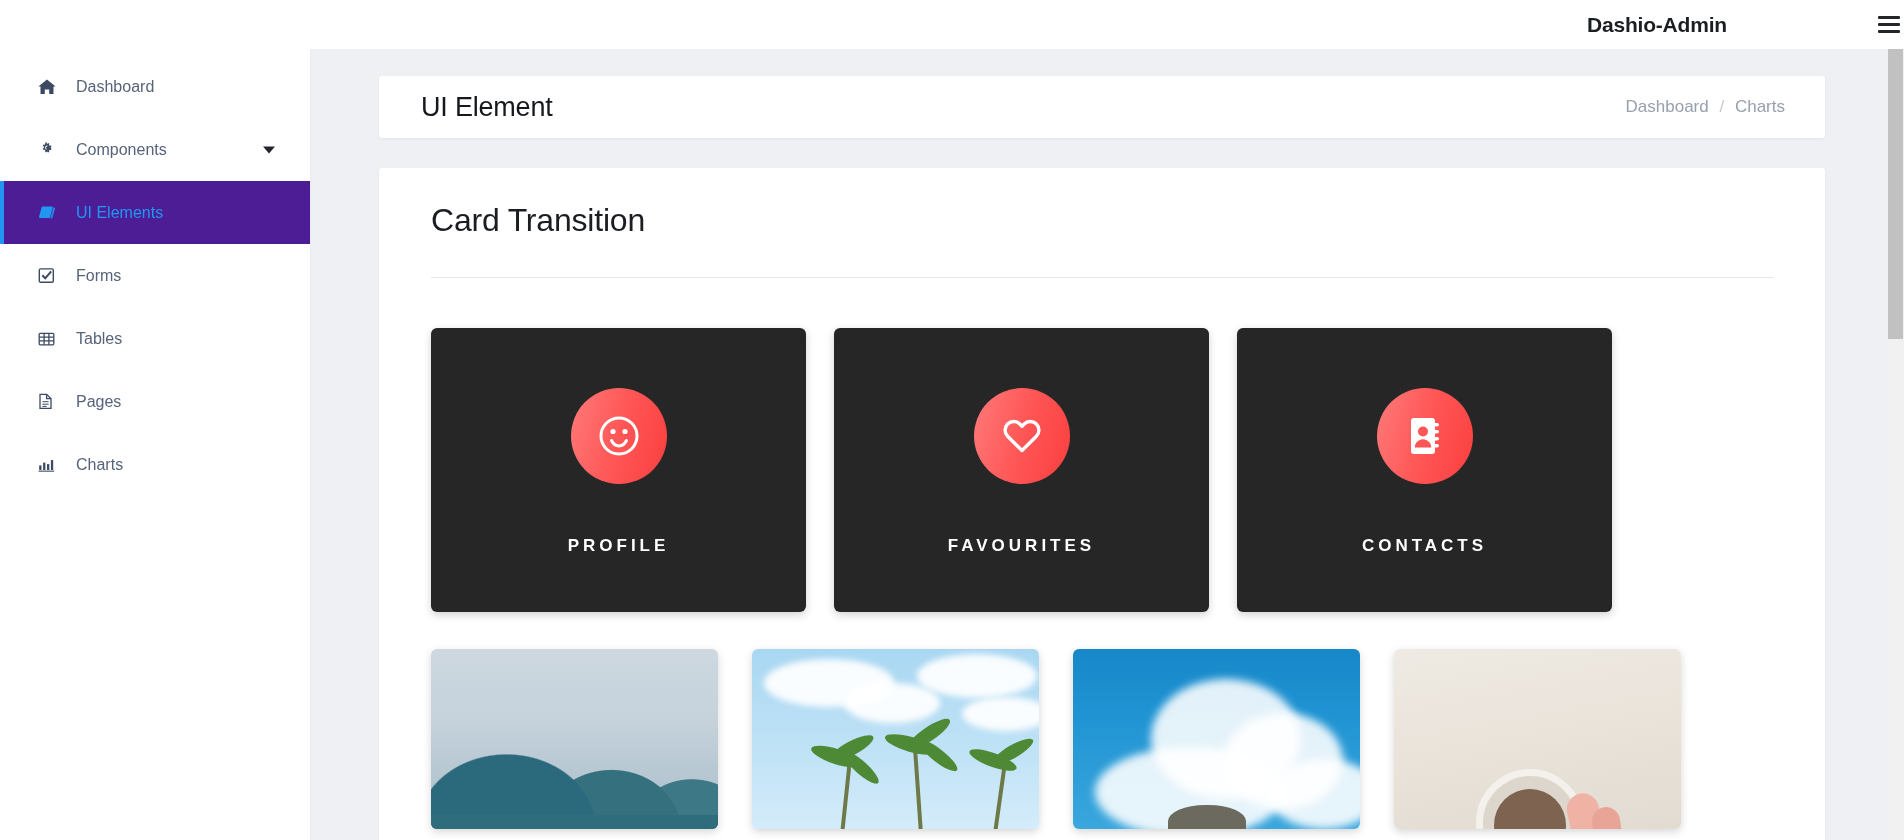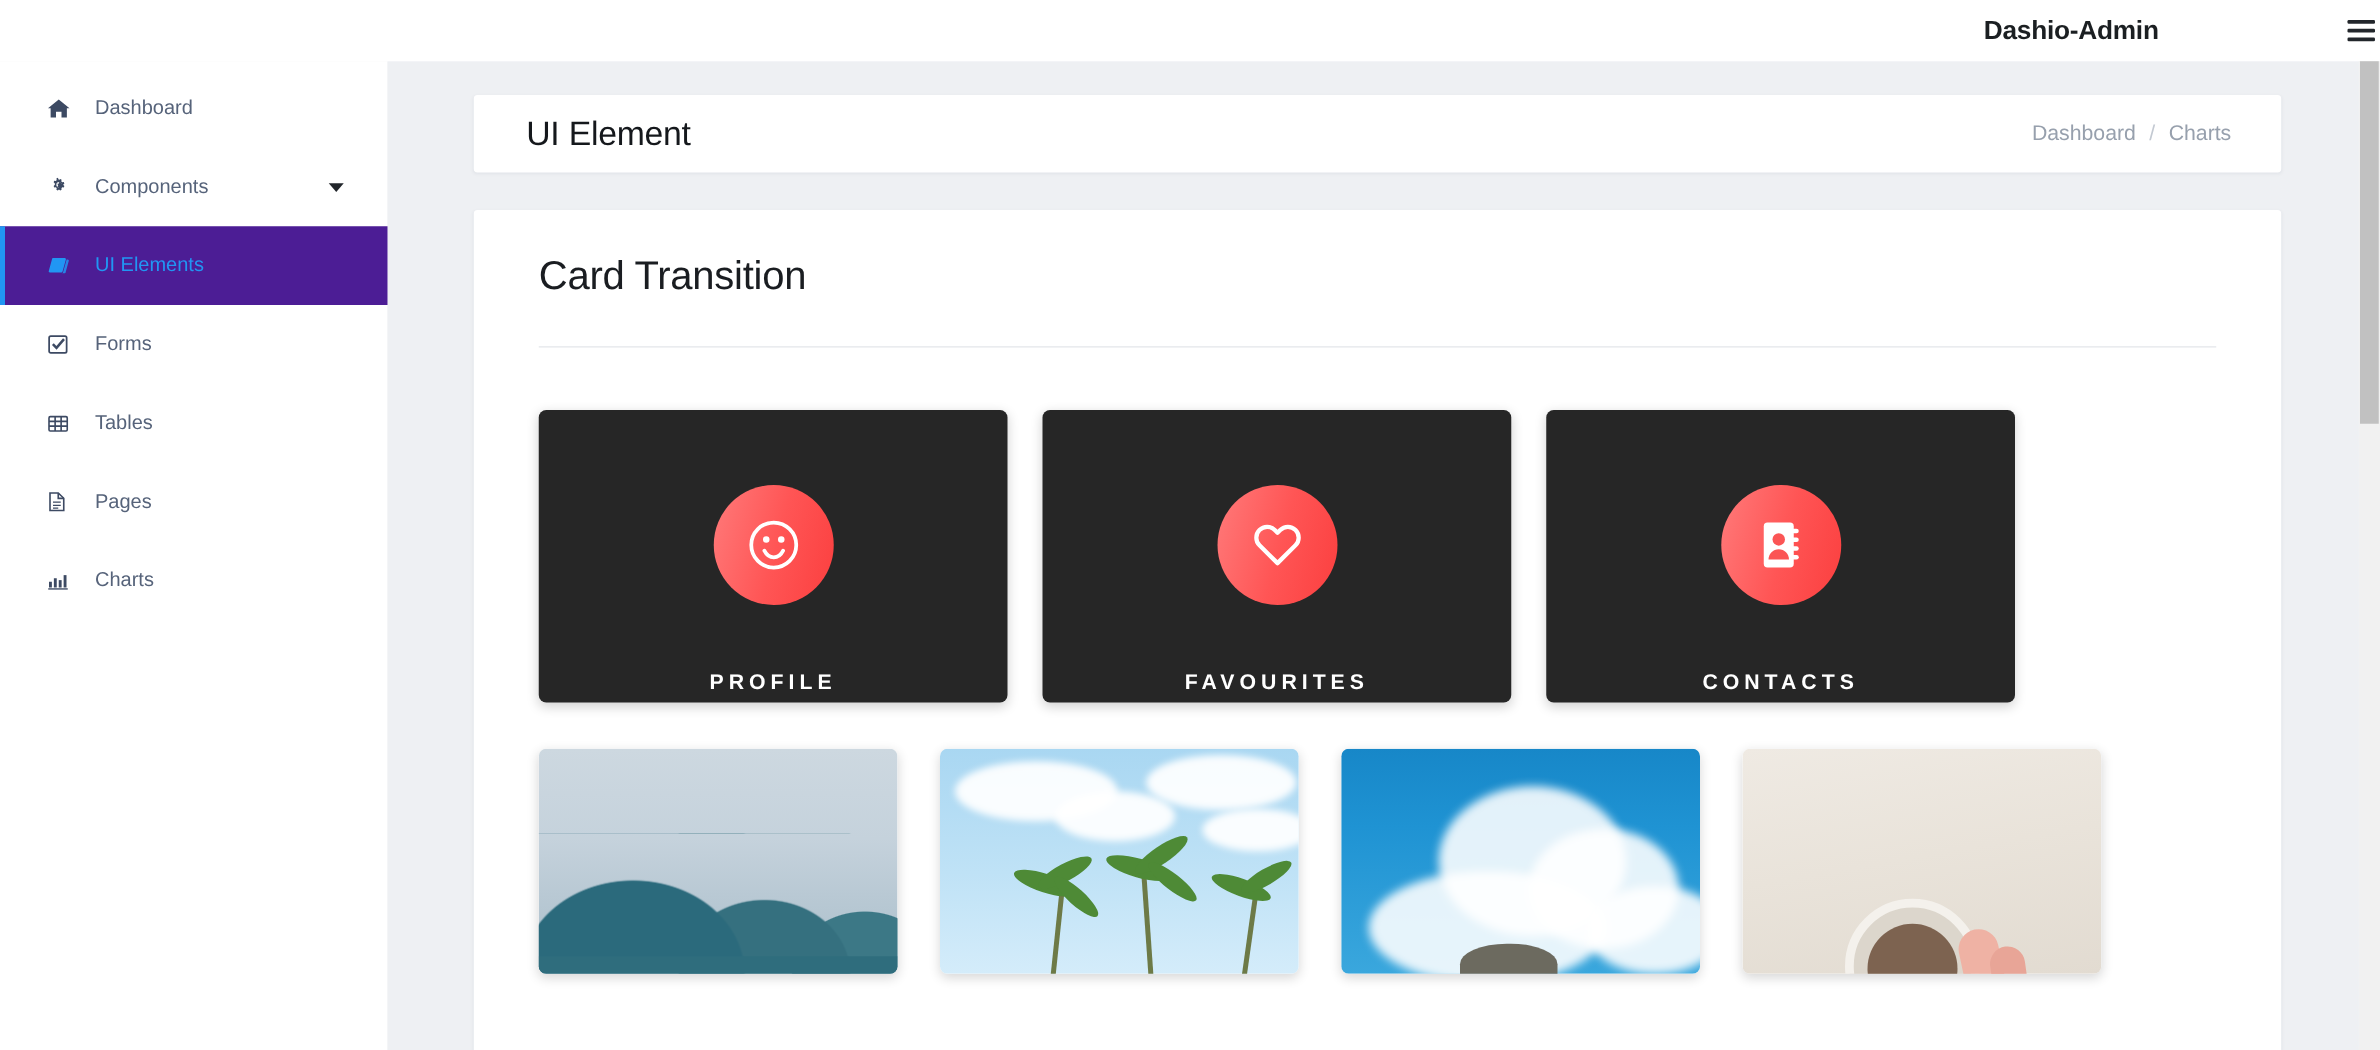--- a/index.html
+++ b/index.html
@@ -134,21 +134,21 @@
     height: 1px; background: #e3e6ea;
   }
 
   
   .tiles {
     display: flex;
     gap: 28px;
     padding: 50px 26px 0 26px;
   }
   .tile {
-    width: 375px; height: 234px;
+    width: 375px; height: 284px;
     background: #262626;
     border-radius: 6px;
     box-shadow: 0 3px 9px rgba(0,0,0,.18);
     display: flex; flex-direction: column;
     align-items: center;
     cursor: pointer;
   }
   .tile-badge {
     margin-top: 60px;
     width: 96px; height: 96px; border-radius: 50%;

